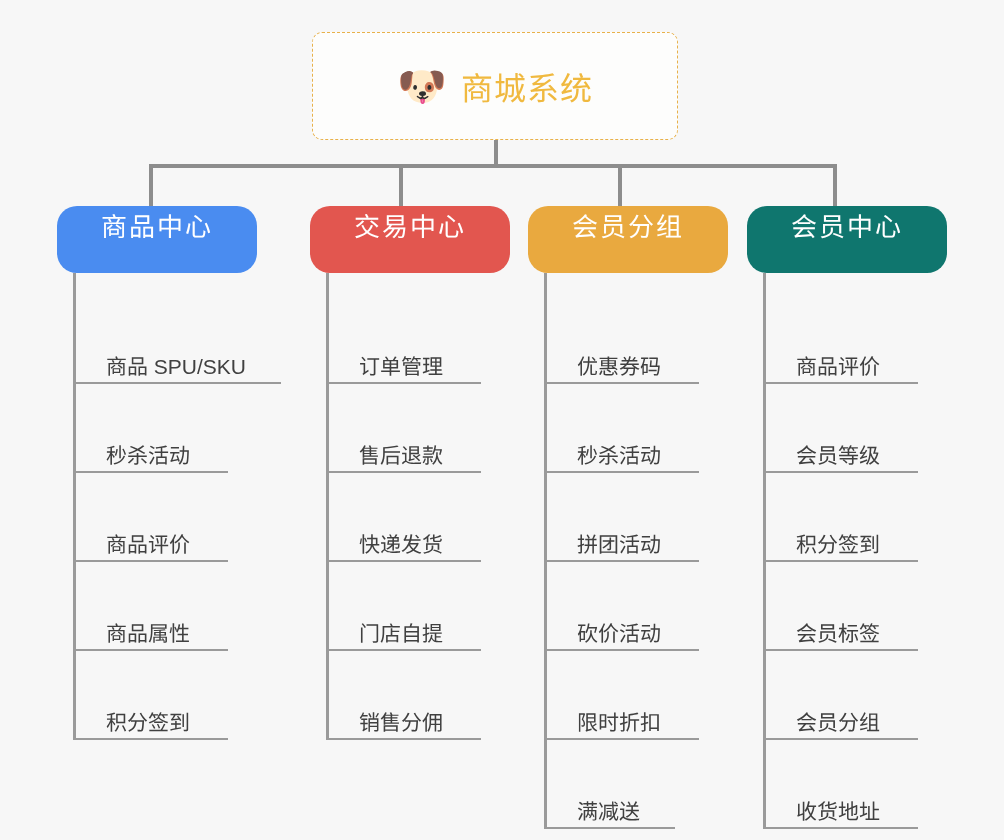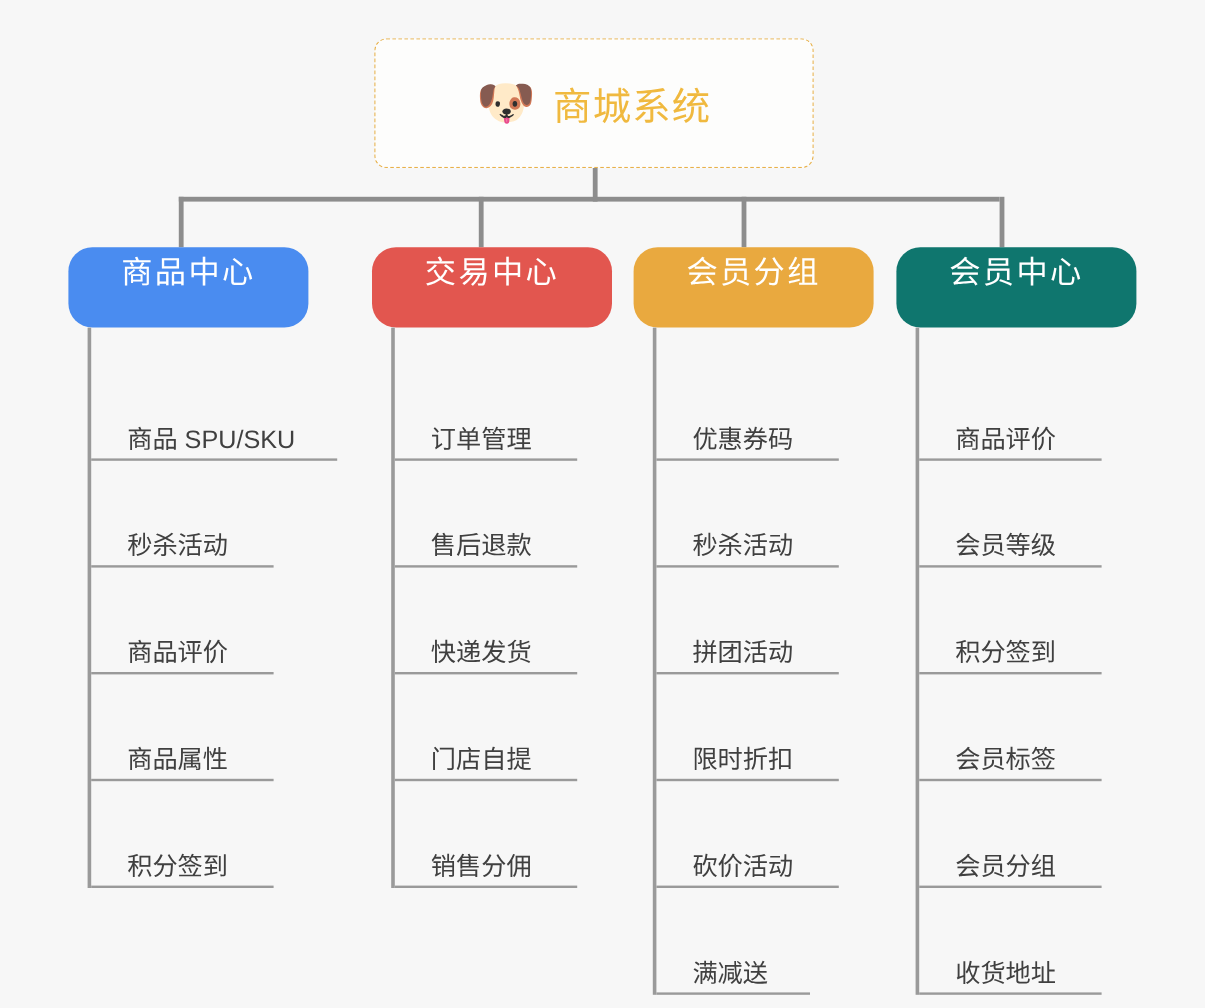--- a/index.html
+++ b/index.html
@@ -205,25 +205,25 @@
           </div>
           <div class="leaf">
             <span class="leaf-label">秒杀活动</span>
             <span class="leaf-rule" style="width: 152px;"></span>
           </div>
           <div class="leaf">
             <span class="leaf-label">拼团活动</span>
             <span class="leaf-rule" style="width: 152px;"></span>
           </div>
           <div class="leaf">
+            <span class="leaf-label">砍价活动</span>
+            <span class="leaf-rule" style="width: 152px;"></span>
+          </div>
+          <div class="leaf">
             <span class="leaf-label">限时折扣</span>
-            <span class="leaf-rule" style="width: 152px;"></span>
-          </div>
-          <div class="leaf">
-            <span class="leaf-label">砍价活动</span>
             <span class="leaf-rule" style="width: 152px;"></span>
           </div>
           <div class="leaf">
             <span class="leaf-label">满减送</span>
             <span class="leaf-rule" style="width: 128px;"></span>
           </div>
         </div>
       </div>
       <div class="column" style="left: 747px;">
         <div class="cat-box" style="background: #0f766e;">

